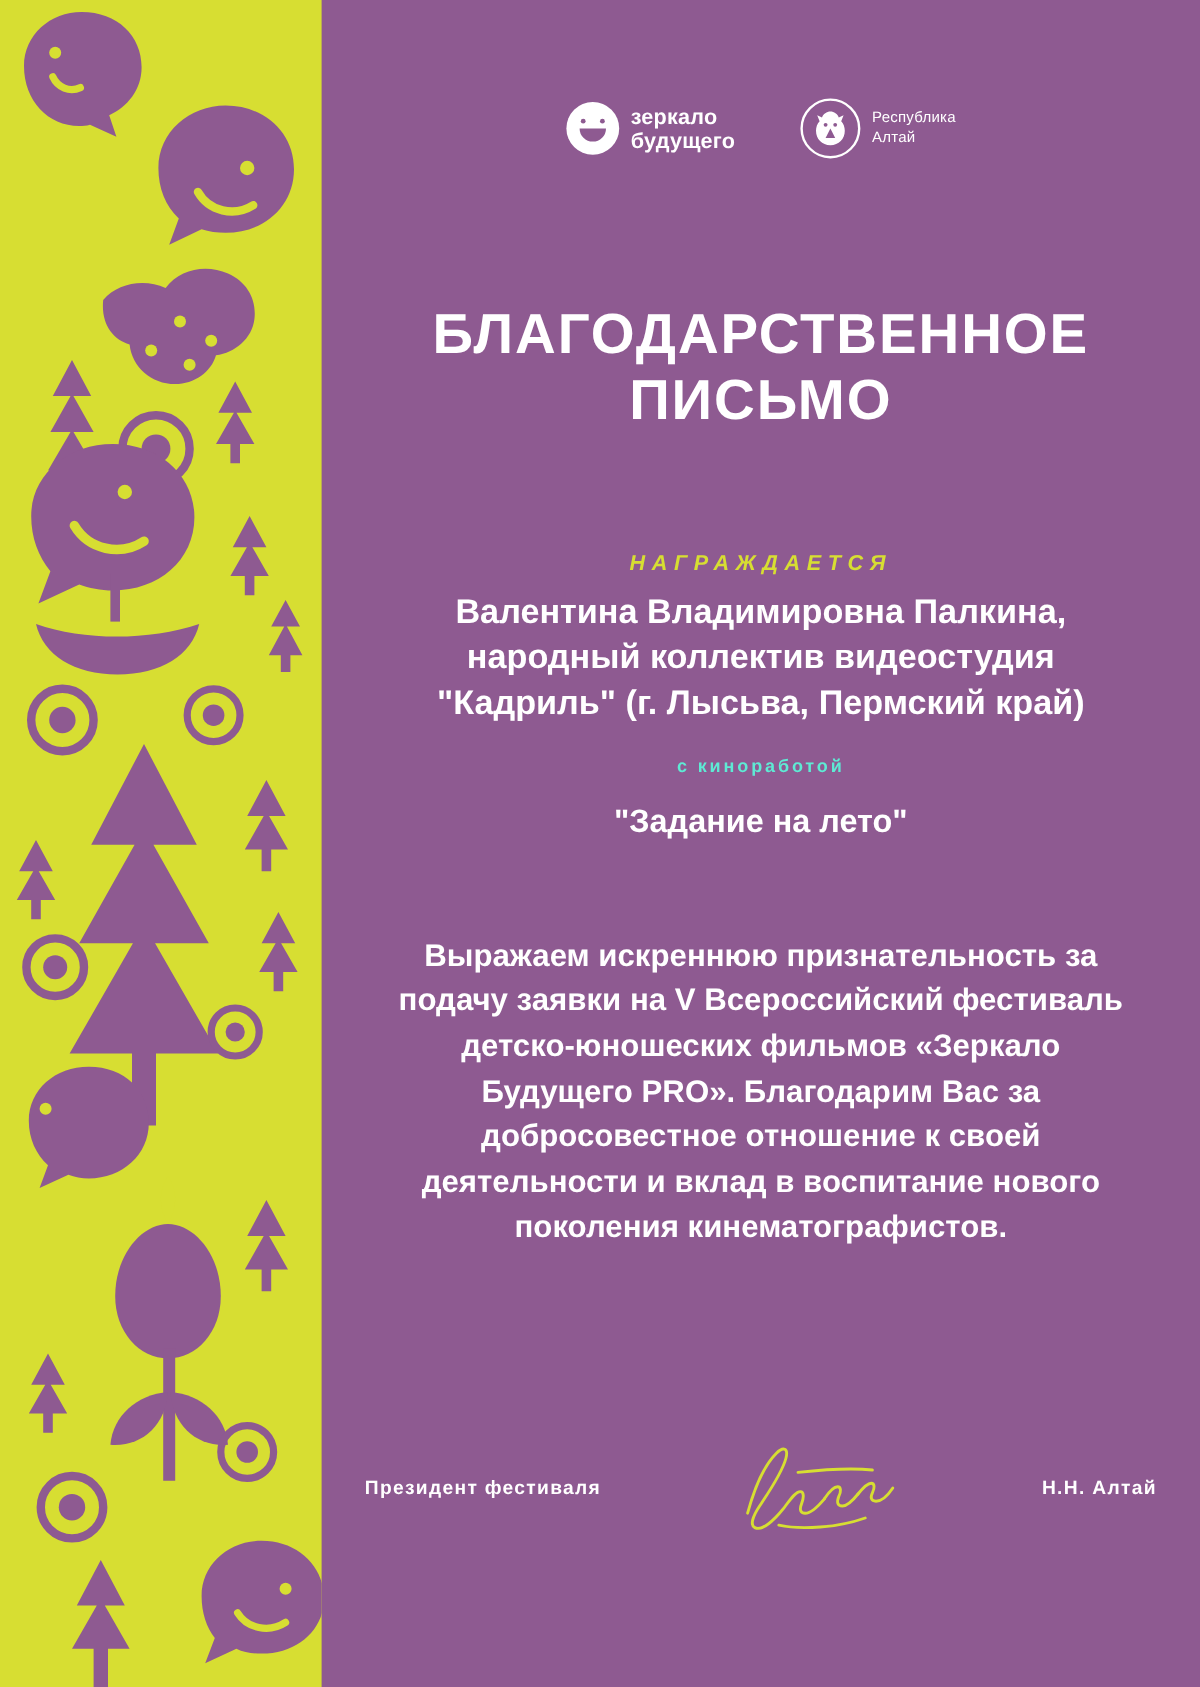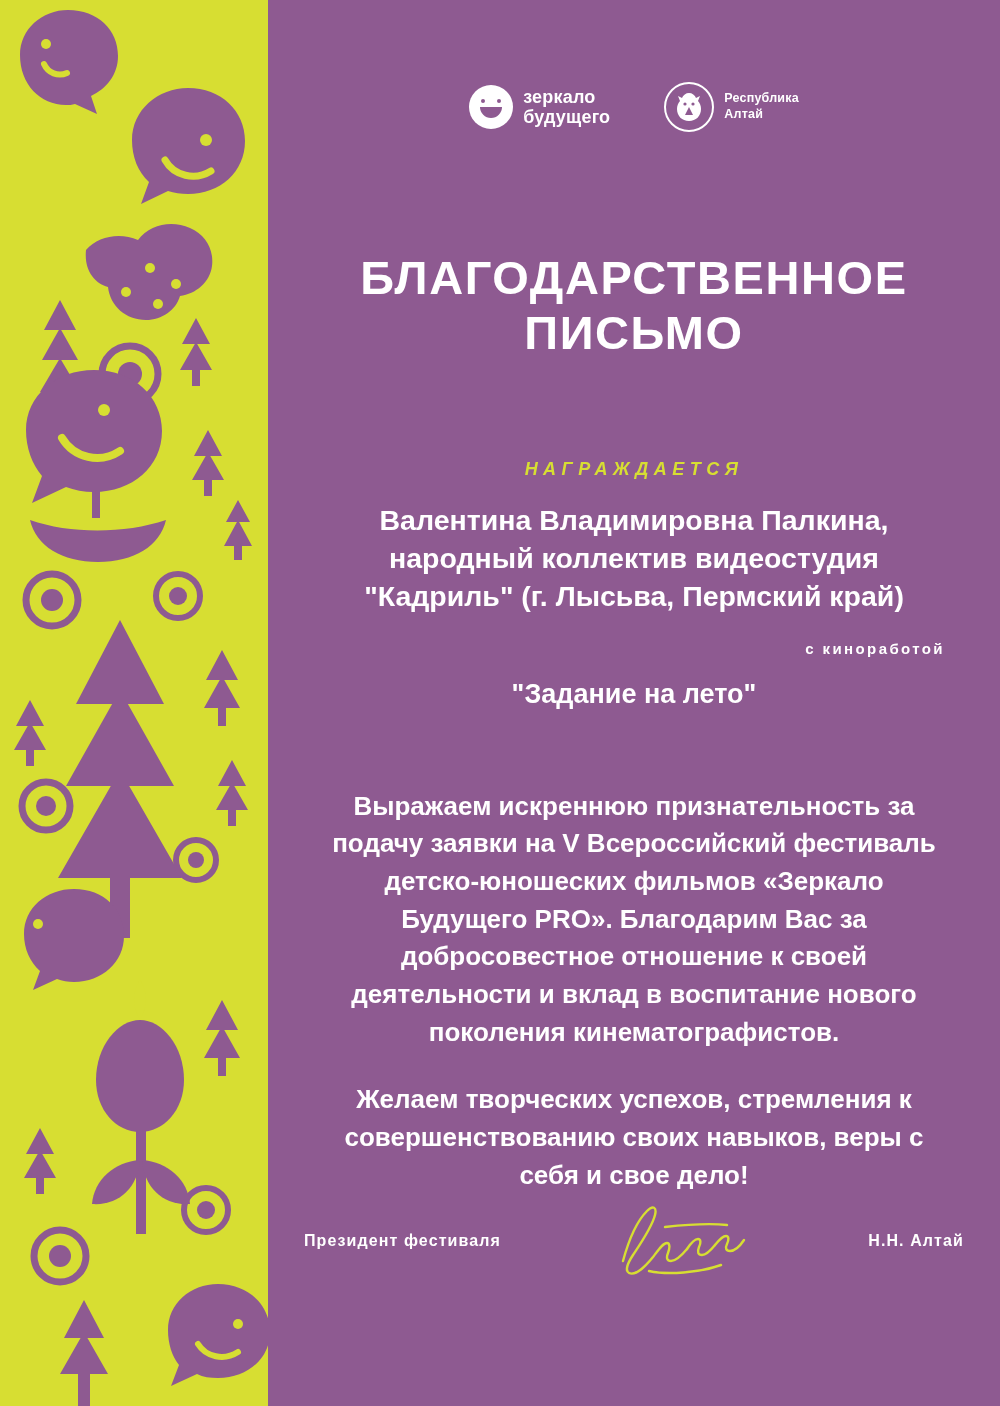--- a/index.html
+++ b/index.html
@@ -137,21 +137,21 @@
     position: relative;
     flex: none;
     display: flex;
     align-items: center;
     justify-content: center;
   }
   .emblem svg { display: block; }
   .logo-text-alt {
     color: #ffffff;
     font-size: 12.5px;
-    font-weight: bold;
+    font-weight: normal;
     line-height: 1.25;
     letter-spacing: 0.2px;
     white-space: pre-line;
   }
 
   
   .content {
     position: absolute;
     left: 268px;
     top: 0;
@@ -174,33 +174,32 @@
   .awarded-label {
     margin-top: 98px;
     font-size: 18px;
     font-weight: bold;
     letter-spacing: 5.5px;
     color: #d7de32;
     text-transform: uppercase;
     font-style: italic;
   }
   .recipient {
-    margin-top: 22px;
+    margin-top: 12px;
     font-size: 28.5px;
     font-weight: bold;
     line-height: 1.33;
     color: #ffffff;
   }
   .with-work-label {
     margin-top: 24px;
     font-size: 15px;
     font-weight: bold;
     letter-spacing: 2.4px;
-    color: #ffffff;
-    text-align: right;
+    color: #5eead4;
   }
   .work-title {
     margin-top: 22px;
     font-size: 27px;
     font-weight: bold;
     color: #ffffff;
   }
   .body-text {
     margin-top: 78px;
     font-size: 26px;
@@ -345,21 +344,20 @@
     </div>
   </div>
 
   <div class="content">
     <div class="title">БЛАГОДАРСТВЕННОЕ ПИСЬМО</div>
     <div class="awarded-label">НАГРАЖДАЕТСЯ</div>
     <div class="recipient">Валентина Владимировна Палкина, народный коллектив видеостудия "Кадриль" (г. Лысьва, Пермский край)</div>
     <div class="with-work-label">с киноработой</div>
     <div class="work-title">"Задание на лето"</div>
     <div class="body-text">Выражаем искреннюю признательность за подачу заявки на V Всероссийский фестиваль детско-юношеских фильмов «Зеркало Будущего PRO». Благодарим Вас за добросовестное отношение к своей деятельности и вклад в воспитание нового поколения кинематографистов.</div>
-    <div class="body-text second">Желаем творческих успехов, стремления к совершенствованию своих навыков, веры с себя и свое дело!</div>
 
     <div class="signature-row">
       <div class="sign-role">Президент фестиваля</div>
       <div class="sign-graphic">
         <svg width="160" height="78" viewBox="0 0 160 78" aria-hidden="true">
           <g fill="none" stroke="#d7de32" stroke-width="2.4" stroke-linecap="round" stroke-linejoin="round">
             <path d="M18 62c6-22 14-40 24-50 6-6 10-4 8 4-3 12-14 28-22 40-6 9-8 16-4 18 6 3 16-6 24-16 6-8 10-14 14-14 3 0 3 5 1 10-2 5-1 8 3 8 5 0 11-6 16-12"></path>
             <path d="M82 50c4-6 8-10 11-10 3 0 3 4 1 8-2 5-1 8 3 8 4 0 9-5 13-10"></path>
             <path d="M110 46c4-5 8-9 11-9 3 0 3 4 1 8-2 4-1 7 3 7 5 0 10-5 14-11"></path>
             <path d="M60 28c18-2 44-4 62-2"></path>

